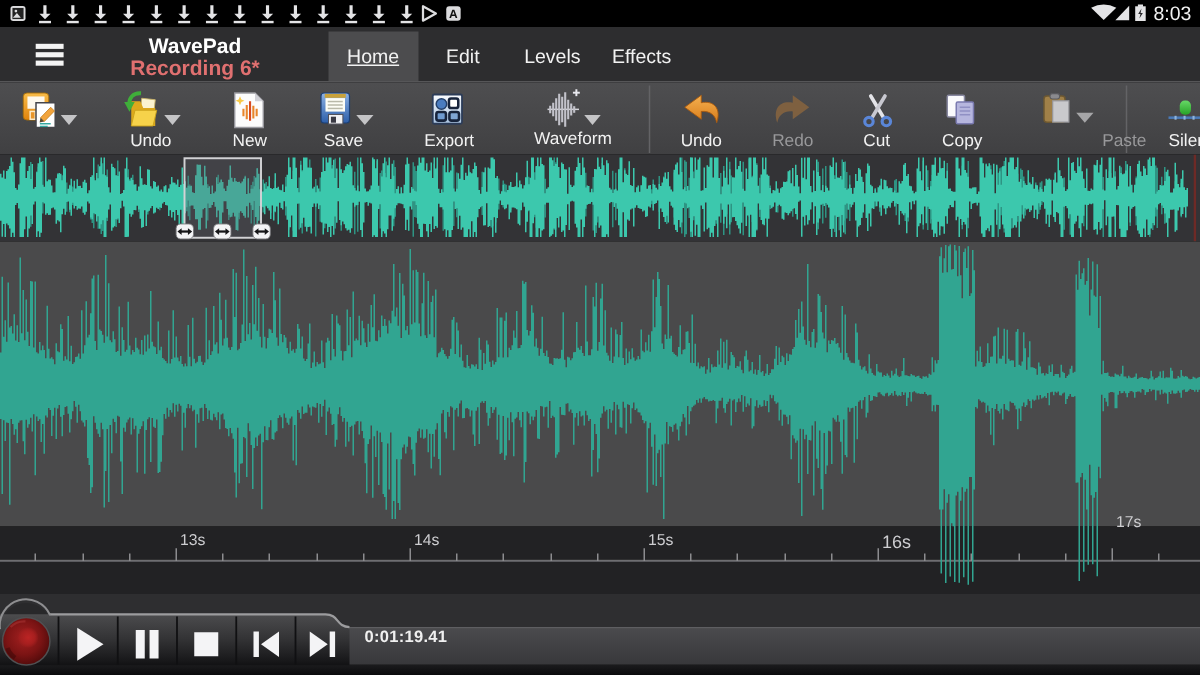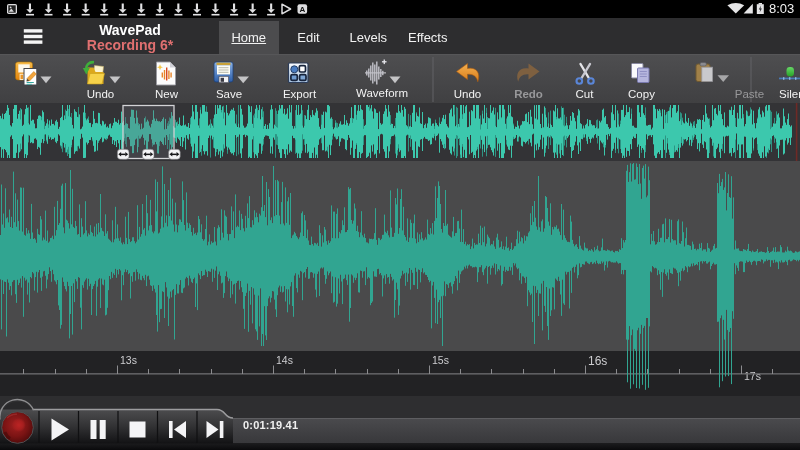--- a/index.html
+++ b/index.html
@@ -198,21 +198,21 @@
   <rect x="789" y="23.2" width="1.4" height="2.6" fill="#8fb4dc"></rect>
   <rect x="795" y="23.2" width="1.4" height="2.6" fill="#8fb4dc"></rect>
 </svg>
 <div class="lbl" style="left:12px;top:87.5px;width:41px;margin-top:44px;">File</div>
 <div class="lbl" style="left:80px;top:87.5px;width:41px;">Undo</div>
 <div class="lbl" style="left:146px;top:87.5px;width:41px;">New</div>
 <div class="lbl" style="left:208.5px;top:87.5px;width:41px;">Save</div>
 <div class="lbl" style="left:279px;top:87.5px;width:41px;">Export</div>
 <div class="lbl" style="left:354.5px;top:87px;width:55px;">Waveform</div>
 <div class="lbl" style="left:447px;top:87.5px;width:41px;">Undo</div>
-<div class="lbl dim" style="left:508px;top:87.5px;width:41px;font-weight:bold;">Redo</div>
+<div class="lbl dim" style="left:508px;top:87.5px;width:41px;">Redo</div>
 <div class="lbl" style="left:564px;top:87.5px;width:41px;">Cut</div>
 <div class="lbl" style="left:621px;top:87.5px;width:41px;">Copy</div>
 <div class="lbl dim" style="left:729px;top:87.5px;width:41px;">Paste</div>
 <div class="lbl" style="left:779px;top:87.5px;width:21px;overflow:hidden;text-align:left;">Silence</div>
 
 <div class="abs" style="left:0;top:103px;width:800px;height:58px;background:#333336"></div>
 <svg class="abs" style="left:0;top:103px" width="800" height="58">
   <path d="M15.5 5.2V55.0M20.5 5.0V48.2M24.5 11.3V51.4M25.5 8.2V42.5M28.5 4.3V39.4M38.5 12.5V42.8M41.5 13.8V38.5M44.5 18.6V38.1M46.5 20.2V38.5M48.5 21.4V33.7M49.5 22.1V34.2M56.5 20.6V39.7M60.5 15.9V43.4M61.5 15.1V45.6M62.5 15.5V49.2M64.5 16.4V39.7M65.5 6.6V49.5M66.5 10.7V49.6M67.5 4.7V53.0M68.5 5.9V51.0M71.5 10.0V44.3M77.5 14.9V48.3M78.5 4.0V43.5M84.5 15.9V45.5M85.5 9.8V47.1M86.5 16.5V38.9M88.5 13.5V36.4M92.5 21.8V38.3M96.5 21.7V34.5M98.5 20.5V40.0M102.5 19.4V36.0M104.5 22.3V34.5M105.5 22.6V36.2M106.5 24.1V37.1M124.5 22.0V37.8M125.5 14.1V41.1M126.5 20.0V43.8M138.5 19.9V44.0M145.5 13.5V34.5M146.5 18.9V40.4M147.5 17.2V43.3M152.5 17.7V43.6M154.5 17.6V40.3M158.5 19.6V41.9M159.5 21.0V43.1M163.5 14.2V38.6M167.5 20.3V46.0M168.5 18.1V36.8M169.5 14.4V48.7M171.5 9.3V39.3M175.5 16.7V38.6M177.5 18.4V34.7M180.5 22.3V39.1M182.5 22.5V34.9M183.5 17.4V38.5M190.5 15.0V40.7M192.5 19.6V50.1M195.5 10.8V50.9M196.5 11.7V45.3M199.5 15.4V50.0M200.5 4.2V39.4M201.5 10.4V52.7M206.5 3.3V42.1M207.5 16.7V40.1M210.5 16.4V54.6M213.5 15.3V44.8M214.5 15.3V43.3M216.5 14.3V49.1M218.5 7.5V48.4M221.5 7.0V42.8M223.5 2.7V49.3M227.5 11.5V50.8M231.5 13.5V43.6M236.5 11.5V53.1M238.5 2.0V51.5M250.5 10.6V49.2M251.5 4.3V40.5M253.5 12.4V49.3M254.5 10.6V53.2M256.5 12.3V50.0M257.5 4.7V41.9M260.5 18.6V38.4M262.5 3.9V47.8M263.5 8.3V41.5M275.5 5.2V54.8M276.5 7.8V41.7M277.5 11.0V42.2M282.5 15.9V40.0M289.5 6.2V40.1M290.5 17.0V42.3M291.5 8.6V41.6M295.5 7.1V50.8M302.5 7.2V47.7M304.5 12.0V41.8M308.5 16.6V47.7M312.5 10.8V47.0M321.5 11.5V40.3M323.5 16.4V44.7M327.5 15.2V48.6M328.5 20.3V47.8M330.5 19.9V45.4M332.5 16.0V36.6M335.5 17.3V35.4M336.5 19.5V33.2M337.5 20.1V35.7M340.5 23.7V37.2M344.5 18.6V34.0M352.5 14.9V37.8M356.5 11.8V41.9M357.5 8.4V48.9M363.5 16.2V42.0M369.5 2.0V50.2M370.5 5.2V50.0M390.5 12.1V41.3M395.5 15.0V50.6M397.5 13.2V52.4M398.5 2.7V45.4M400.5 12.8V46.4M401.5 5.6V39.7M405.5 16.0V40.3M408.5 10.9V48.5M410.5 12.1V43.8M416.5 9.2V38.2M418.5 19.7V41.0M419.5 10.2V42.2M427.5 20.4V35.8M434.5 23.1V33.2M435.5 16.6V35.6M439.5 14.4V38.1M442.5 14.7V37.0M444.5 17.0V46.3M449.5 12.0V42.0M451.5 16.4V41.5M454.5 2.0V52.6M456.5 3.8V55.0M457.5 4.9V53.2M459.5 15.5V42.3M460.5 2.0V55.0M462.5 11.3V43.8M475.5 17.2V45.4M477.5 16.6V46.2M480.5 12.4V45.5M482.5 7.6V53.7M484.5 15.7V39.8M486.5 4.8V53.3M487.5 14.0V45.2M495.5 4.8V53.9M499.5 3.0V41.6M501.5 14.1V45.0M504.5 5.9V50.7M506.5 15.5V41.6M511.5 17.6V45.3M513.5 20.6V36.3M518.5 23.4V38.6M522.5 23.6V35.1M523.5 22.9V33.4M525.5 16.2V36.6M528.5 21.7V41.5M545.5 4.9V49.8M548.5 9.3V46.0M550.5 7.6V42.1M556.5 13.9V51.6M559.5 16.7V50.5M561.5 3.4V47.1M562.5 10.8V44.0M563.5 4.7V53.1M564.5 11.7V42.6M566.5 13.8V44.4M574.5 17.3V42.4M580.5 21.8V36.3M583.5 22.3V34.7M586.5 24.1V38.1M593.5 22.2V35.6M596.5 17.2V34.5M597.5 16.4V40.5M603.5 13.8V44.3M605.5 20.2V44.6M615.5 4.2V50.0M618.5 10.5V50.3M620.5 17.6V46.0M621.5 13.7V43.2M626.5 2.1V50.4M631.5 5.6V40.7M641.5 7.5V49.9M645.5 4.4V49.2M654.5 12.4V45.0M657.5 6.0V41.0M660.5 7.2V46.8M664.5 8.0V43.7M665.5 12.1V55.0M666.5 9.1V48.5M667.5 8.5V40.5M669.5 4.3V52.0M674.5 16.9V49.4M678.5 12.8V44.9M680.5 9.3V42.2M681.5 10.3V40.0M682.5 14.7V38.0M683.5 19.2V40.7M690.5 18.7V33.4M692.5 23.3V39.6M693.5 18.7V36.9M694.5 17.9V33.7M699.5 16.0V34.8M703.5 13.0V43.8M709.5 15.4V50.1M713.5 18.5V53.5M717.5 15.4V39.8M721.5 13.7V43.1M722.5 17.1V47.8M729.5 16.8V50.3M731.5 5.3V43.6M735.5 15.0V55.0M739.5 11.2V55.0M740.5 12.4V40.3M743.5 11.1V43.2M747.5 8.5V40.4M750.5 4.4V43.1M753.5 9.1V47.6M757.5 14.6V47.1M758.5 8.6V40.7M761.5 15.6V55.0M766.5 4.8V55.0M767.5 17.2V41.9M768.5 3.2V50.4M770.5 7.4V41.3M771.5 8.8V49.0M774.5 14.9V39.8M776.5 8.4V46.1M783.5 17.9V36.0M787.5 19.0V41.9" stroke="#2e9483" stroke-width="1"></path>
   <path d="M0.5 12.9V44.1M1.5 15.4V54.8M2.5 10.6V46.4M3.5 16.2V55.0M4.5 11.0V46.0M5.5 9.9V47.1M6.5 7.7V49.3M7.5 2.0V55.0M8.5 4.9V52.1M9.5 11.9V55.0M10.5 22.3V33.7M11.5 23.5V32.3M12.5 20.0V36.0M13.5 5.9V55.0M14.5 2.0V55.0M15.5 2.0V55.0M16.5 2.0V49.8M17.5 15.7V41.3M18.5 11.0V55.0M19.5 7.7V49.3M20.5 16.4V40.6M21.5 6.3V46.3M22.5 22.9V33.4M23.5 21.7V31.4M24.5 11.8V55.0M25.5 5.9V51.1M26.5 2.0V55.0M27.5 4.8V52.2M28.5 20.1V31.9M29.5 21.5V32.6M30.5 2.0V40.1M31.5 17.8V39.2M32.5 16.7V40.3M33.5 16.8V40.2M34.5 20.6V35.8M35.5 25.3V35.3M36.5 25.2V36.7M37.5 15.9V46.1M38.5 13.1V43.9M39.5 12.3V44.7M40.5 12.8V51.8M41.5 17.2V39.8M42.5 7.5V36.1M43.5 9.2V40.2M44.5 26.1V31.6M45.5 22.8V31.4M46.5 20.7V36.9M47.5 16.2V40.8M48.5 24.9V32.1M49.5 17.5V36.0M50.5 22.6V34.4M51.5 16.5V36.9M52.5 21.0V36.0M53.5 20.8V36.2M54.5 22.3V34.7M55.5 18.2V38.8M56.5 16.8V40.2M57.5 18.9V38.1M58.5 25.9V31.3M59.5 23.8V32.6M60.5 15.0V42.0M61.5 13.8V43.2M62.5 2.0V39.2M63.5 17.1V39.9M64.5 12.4V44.6M65.5 15.9V41.1M66.5 7.9V49.1M67.5 2.0V46.5M68.5 13.2V43.8M69.5 2.0V55.0M70.5 13.8V55.0M71.5 14.9V42.1M72.5 21.9V36.7M73.5 25.4V33.4M74.5 6.2V50.8M75.5 8.4V48.6M76.5 9.1V47.9M77.5 13.9V43.1M78.5 14.3V42.7M79.5 11.4V45.6M80.5 26.3V35.9M81.5 25.6V30.8M82.5 23.6V34.6M83.5 9.4V55.0M84.5 2.0V55.0M85.5 15.2V54.8M86.5 17.5V39.5M87.5 15.5V41.5M88.5 17.0V40.0M89.5 20.0V37.0M90.5 19.9V37.1M91.5 24.1V34.2M92.5 21.3V36.6M93.5 7.9V42.8M94.5 15.8V48.8M95.5 20.1V48.4M96.5 19.8V37.2M97.5 20.3V47.6M98.5 9.8V38.2M99.5 10.1V37.5M100.5 21.1V35.9M101.5 22.6V34.4M102.5 17.7V39.3M103.5 18.4V38.6M104.5 21.5V35.5M105.5 20.7V36.3M106.5 24.6V35.2M107.5 23.3V35.7M108.5 24.8V32.6M109.5 21.2V31.7M110.5 20.5V33.7M111.5 25.2V34.0M112.5 22.6V41.0M113.5 19.8V37.2M114.5 15.0V42.0M115.5 18.7V38.3M116.5 18.8V44.0M117.5 20.0V37.0M118.5 16.7V40.3M119.5 21.6V47.0M120.5 20.1V36.9M121.5 8.6V48.4M122.5 19.6V48.8M123.5 17.9V39.1M124.5 22.4V35.2M125.5 20.8V30.7M126.5 21.1V34.5M127.5 20.9V34.0M128.5 25.1V34.0M129.5 25.6V36.4M130.5 13.8V43.2M131.5 6.6V43.2M132.5 6.8V50.2M133.5 6.9V50.1M134.5 14.9V42.1M135.5 20.5V36.5M136.5 7.5V35.6M137.5 14.6V49.3M138.5 22.4V32.7M139.5 21.1V35.7M140.5 26.3V35.5M141.5 20.6V33.6M142.5 25.8V31.6M143.5 24.7V34.9M144.5 15.2V41.8M145.5 19.6V37.4M146.5 18.7V48.4M147.5 16.7V48.6M148.5 18.4V38.6M149.5 22.6V31.1M150.5 24.4V31.1M151.5 20.8V36.4M152.5 16.9V40.1M153.5 7.3V41.8M154.5 15.5V41.5M155.5 18.1V38.9M156.5 15.7V41.3M157.5 17.9V50.4M158.5 18.4V50.6M159.5 18.2V38.8M160.5 19.1V37.9M161.5 18.0V39.0M162.5 16.1V40.9M163.5 14.8V42.2M164.5 26.4V34.5M165.5 15.9V42.0M166.5 25.9V32.1M167.5 22.9V33.8M168.5 22.8V37.0M169.5 21.2V31.0M170.5 15.4V41.6M171.5 9.2V47.8M172.5 12.8V44.2M173.5 23.1V34.4M174.5 24.6V34.8M175.5 24.7V35.2M176.5 19.3V39.9M177.5 22.9V34.1M178.5 21.1V35.9M179.5 14.5V37.3M180.5 22.3V43.0M181.5 23.0V34.0M182.5 22.5V44.0M183.5 12.5V38.0M184.5 22.3V34.7M185.5 21.5V46.5M186.5 23.5V32.2M187.5 23.8V35.6M188.5 20.0V36.7M189.5 25.0V31.2M190.5 21.4V34.6M191.5 13.5V43.5M192.5 2.0V55.0M193.5 8.5V48.5M194.5 16.3V40.7M195.5 2.0V55.0M196.5 2.0V55.0M197.5 8.8V55.0M198.5 22.4V32.9M199.5 25.1V32.7M200.5 6.8V48.9M201.5 11.2V45.8M202.5 2.0V42.2M203.5 2.0V48.2M204.5 2.0V51.4M205.5 8.6V48.4M206.5 8.9V48.1M207.5 8.9V52.6M208.5 22.6V35.0M209.5 21.5V32.6M210.5 25.1V34.8M211.5 20.6V32.6M212.5 22.6V36.4M213.5 24.7V33.9M214.5 11.6V45.4M215.5 2.0V53.3M216.5 11.0V46.0M217.5 2.0V46.2M218.5 5.3V51.7M219.5 2.0V48.4M220.5 2.0V55.0M221.5 9.4V47.6M222.5 3.5V53.5M223.5 15.6V41.4M224.5 9.4V45.5M225.5 22.3V31.1M226.5 2.0V43.6M227.5 9.9V47.1M228.5 12.4V44.6M229.5 10.5V46.5M230.5 7.8V49.2M231.5 6.4V50.6M232.5 6.8V50.2M233.5 4.8V52.2M234.5 7.8V49.2M235.5 20.5V32.1M236.5 22.4V34.9M237.5 24.0V33.9M238.5 20.7V33.6M239.5 24.5V31.5M240.5 2.0V50.4M241.5 5.8V55.0M242.5 11.6V45.4M243.5 22.6V32.0M244.5 24.7V31.6M245.5 24.5V34.1M246.5 23.4V32.2M247.5 20.6V32.7M248.5 2.0V55.0M249.5 3.2V53.8M250.5 9.1V55.0M251.5 3.2V55.0M252.5 20.8V36.4M253.5 24.9V33.2M254.5 14.7V55.0M255.5 5.8V51.2M256.5 2.0V52.6M257.5 15.2V55.0M258.5 7.1V49.9M259.5 2.0V40.6M260.5 16.3V40.7M261.5 6.2V50.8M262.5 14.2V42.8M263.5 25.9V35.9M264.5 23.0V33.9M265.5 21.1V32.5M266.5 26.0V32.5M267.5 21.9V32.8M268.5 25.8V33.1M269.5 20.2V35.9M270.5 6.6V50.4M271.5 2.0V43.5M272.5 6.2V50.8M273.5 25.5V34.6M274.5 21.6V36.7M275.5 22.9V31.1M276.5 24.1V31.2M277.5 24.7V33.6M278.5 7.4V46.1M279.5 2.0V49.7M280.5 5.5V55.0M281.5 2.0V55.0M282.5 2.0V46.1M283.5 10.6V46.4M284.5 5.9V51.1M285.5 11.7V55.0M286.5 10.7V46.3M287.5 5.3V51.7M288.5 15.7V41.3M289.5 2.0V49.7M290.5 9.4V47.6M291.5 2.0V48.8M292.5 22.9V32.8M293.5 25.6V35.1M294.5 23.1V35.2M295.5 25.2V36.6M296.5 2.0V49.8M297.5 11.9V55.0M298.5 2.0V50.5M299.5 11.8V55.0M300.5 10.6V55.0M301.5 2.0V50.3M302.5 22.6V31.3M303.5 24.6V36.3M304.5 22.8V35.9M305.5 12.5V49.7M306.5 16.1V40.9M307.5 6.8V50.2M308.5 2.0V48.7M309.5 17.0V55.0M310.5 12.2V55.0M311.5 14.1V55.0M312.5 7.1V49.9M313.5 11.8V55.0M314.5 12.5V44.5M315.5 9.6V55.0M316.5 5.3V51.7M317.5 7.7V55.0M318.5 15.1V41.9M319.5 23.7V36.4M320.5 26.1V35.2M321.5 21.7V34.4M322.5 11.9V47.3M323.5 8.7V47.2M324.5 24.9V32.5M325.5 8.6V48.4M326.5 9.4V47.6M327.5 2.0V43.7M328.5 2.0V55.0M329.5 3.2V41.8M330.5 15.6V52.1M331.5 14.3V42.3M332.5 23.9V32.8M333.5 26.2V30.7M334.5 24.5V33.7M335.5 20.1V33.6M336.5 24.6V36.5M337.5 25.2V35.9M338.5 23.7V33.3M339.5 20.6V43.1M340.5 18.3V38.7M341.5 21.6V35.4M342.5 21.7V35.3M343.5 21.1V35.9M344.5 12.0V36.5M345.5 21.8V46.1M346.5 17.3V47.2M347.5 19.9V37.1M348.5 22.7V32.0M349.5 20.5V34.8M350.5 15.1V51.8M351.5 4.1V44.8M352.5 19.9V37.1M353.5 15.5V55.0M354.5 2.0V55.0M355.5 2.0V45.9M356.5 16.8V40.2M357.5 7.7V55.0M358.5 2.0V55.0M359.5 7.9V49.1M360.5 2.0V55.0M361.5 6.3V50.7M362.5 7.1V49.9M363.5 25.8V33.3M364.5 22.9V32.2M365.5 21.8V32.2M366.5 2.0V55.0M367.5 2.0V54.1M368.5 3.9V53.1M369.5 7.7V49.3M370.5 6.3V55.0M371.5 2.0V42.4M372.5 8.4V48.6M373.5 15.6V41.4M374.5 5.4V51.6M375.5 6.3V50.7M376.5 9.8V55.0M377.5 10.0V47.0M378.5 26.1V33.2M379.5 8.5V50.4M380.5 20.1V31.4M381.5 21.7V30.8M382.5 20.7V31.4M383.5 10.9V46.1M384.5 8.4V48.6M385.5 2.0V55.0M386.5 5.7V55.0M387.5 13.7V43.3M388.5 2.0V55.0M389.5 8.6V48.4M390.5 22.0V36.1M391.5 20.7V33.5M392.5 21.0V33.0M393.5 25.1V32.8M394.5 22.9V31.6M395.5 25.1V33.5M396.5 9.6V55.0M397.5 9.8V47.2M398.5 2.0V41.3M399.5 8.2V48.8M400.5 9.7V47.3M401.5 2.0V55.0M402.5 7.1V55.0M403.5 13.6V55.0M404.5 3.9V53.1M405.5 5.8V55.0M406.5 22.2V32.5M407.5 23.3V31.7M408.5 25.7V31.9M409.5 23.4V35.0M410.5 22.9V32.5M411.5 24.0V36.2M412.5 9.8V47.2M413.5 2.0V55.0M414.5 2.0V55.0M415.5 18.5V38.5M416.5 10.5V55.0M417.5 12.9V55.0M418.5 13.6V43.4M419.5 4.5V44.1M420.5 20.3V36.7M421.5 21.0V36.0M422.5 9.0V48.0M423.5 25.2V35.5M424.5 21.9V33.9M425.5 20.6V35.7M426.5 24.8V36.0M427.5 20.6V36.4M428.5 14.2V38.0M429.5 14.8V37.3M430.5 15.4V41.6M431.5 22.8V41.1M432.5 20.7V34.7M433.5 20.4V35.3M434.5 26.0V30.8M435.5 19.6V37.4M436.5 20.2V33.0M437.5 22.1V32.3M438.5 23.4V30.6M439.5 19.7V49.7M440.5 21.0V36.0M441.5 18.6V38.4M442.5 15.3V41.7M443.5 12.0V45.0M444.5 16.1V40.9M445.5 11.7V45.3M446.5 21.1V31.5M447.5 23.3V34.2M448.5 24.6V35.4M449.5 10.2V46.8M450.5 6.7V50.3M451.5 5.4V51.6M452.5 13.4V43.6M453.5 2.0V48.5M454.5 11.6V45.4M455.5 23.2V35.7M456.5 21.8V32.1M457.5 24.4V32.7M458.5 21.0V35.9M459.5 23.8V35.1M460.5 2.0V51.5M461.5 2.0V55.0M462.5 15.9V41.1M463.5 2.0V54.2M464.5 10.2V46.8M465.5 3.4V55.0M466.5 2.0V55.0M467.5 24.2V34.0M468.5 23.9V36.4M469.5 8.7V51.3M470.5 22.3V32.0M471.5 7.1V49.9M472.5 8.2V48.8M473.5 2.0V55.0M474.5 2.0V52.1M475.5 15.3V55.0M476.5 2.0V47.6M477.5 2.0V43.9M478.5 2.0V55.0M479.5 15.7V41.3M480.5 26.5V32.7M481.5 21.4V36.9M482.5 10.8V46.2M483.5 15.5V41.5M484.5 2.0V49.1M485.5 20.0V33.4M486.5 9.9V46.7M487.5 26.0V32.8M488.5 15.1V41.9M489.5 15.3V41.7M490.5 2.0V44.3M491.5 9.8V47.2M492.5 7.7V49.3M493.5 4.4V52.6M494.5 11.5V45.5M495.5 22.8V32.0M496.5 24.1V34.8M497.5 9.3V47.7M498.5 16.4V40.6M499.5 2.0V55.0M500.5 2.0V40.1M501.5 15.2V55.0M502.5 2.0V55.0M503.5 2.0V55.0M504.5 7.0V50.0M505.5 20.8V32.6M506.5 25.8V36.9M507.5 13.4V43.6M508.5 2.0V46.5M509.5 9.9V47.1M510.5 2.0V42.7M511.5 13.4V54.8M512.5 14.2V42.8M513.5 22.4V33.8M514.5 25.8V35.9M515.5 23.6V34.8M516.5 24.0V32.0M517.5 17.8V38.5M518.5 22.6V34.4M519.5 25.5V33.5M520.5 22.5V34.5M521.5 21.6V42.8M522.5 18.1V43.5M523.5 18.4V38.6M524.5 18.0V39.0M525.5 11.2V40.5M526.5 10.5V39.2M527.5 19.1V37.9M528.5 9.0V36.4M529.5 21.1V35.9M530.5 6.8V39.7M531.5 13.7V43.3M532.5 21.3V31.5M533.5 25.8V30.7M534.5 2.2V54.8M535.5 15.5V41.5M536.5 2.0V47.4M537.5 16.5V40.5M538.5 2.0V46.7M539.5 2.0V43.9M540.5 21.0V36.6M541.5 25.1V31.9M542.5 10.7V46.2M543.5 24.3V34.5M544.5 3.4V53.6M545.5 11.7V45.3M546.5 14.4V42.6M547.5 23.8V33.5M548.5 20.4V32.8M549.5 25.0V34.3M550.5 20.8V32.4M551.5 22.1V33.5M552.5 24.0V35.3M553.5 7.4V49.6M554.5 8.4V55.0M555.5 2.0V49.5M556.5 16.3V40.7M557.5 5.3V55.0M558.5 15.4V41.6M559.5 15.5V41.5M560.5 14.4V55.0M561.5 16.7V40.3M562.5 5.0V52.0M563.5 22.4V33.5M564.5 23.5V32.6M565.5 22.6V36.8M566.5 20.0V33.1M567.5 22.3V35.1M568.5 26.1V33.5M569.5 22.2V31.9M570.5 13.0V44.0M571.5 17.7V55.0M572.5 9.0V48.0M573.5 10.0V47.0M574.5 14.8V42.2M575.5 18.3V38.7M576.5 25.8V33.2M577.5 12.5V42.4M578.5 6.0V51.0M579.5 7.5V39.4M580.5 20.2V48.0M581.5 21.1V35.9M582.5 25.6V36.3M583.5 23.2V31.4M584.5 25.4V34.5M585.5 21.9V31.3M586.5 20.7V35.4M587.5 16.1V40.9M588.5 23.2V33.8M589.5 16.9V36.0M590.5 17.2V39.8M591.5 21.2V35.8M592.5 22.5V34.5M593.5 22.2V34.8M594.5 22.4V32.2M595.5 25.1V31.0M596.5 24.0V34.7M597.5 25.7V32.5M598.5 25.4V33.0M599.5 17.8V46.9M600.5 19.4V37.6M601.5 17.6V39.4M602.5 6.8V40.5M603.5 5.6V39.1M604.5 14.4V52.5M605.5 13.0V42.0M606.5 20.9V31.9M607.5 21.2V36.6M608.5 24.1V31.1M609.5 25.9V33.1M610.5 24.9V30.7M611.5 9.4V55.0M612.5 2.0V47.8M613.5 11.2V45.8M614.5 17.2V39.8M615.5 2.0V46.9M616.5 24.3V34.6M617.5 7.4V45.8M618.5 21.6V34.9M619.5 23.6V36.3M620.5 21.1V36.7M621.5 6.9V50.1M622.5 6.9V55.0M623.5 2.0V52.7M624.5 14.1V55.0M625.5 12.2V44.8M626.5 2.0V53.8M627.5 9.2V47.8M628.5 9.0V48.0M629.5 4.2V52.8M630.5 15.8V41.2M631.5 10.8V46.2M632.5 22.8V36.0M633.5 22.7V33.6M634.5 24.4V35.0M635.5 24.8V35.2M636.5 24.8V30.9M637.5 2.0V43.9M638.5 2.0V41.5M639.5 9.4V55.0M640.5 14.0V43.0M641.5 2.0V47.0M642.5 2.0V45.0M643.5 10.3V46.7M644.5 12.1V55.0M645.5 14.8V42.2M646.5 22.5V31.3M647.5 22.7V36.3M648.5 22.0V32.9M649.5 21.8V32.4M650.5 21.8V32.2M651.5 26.4V34.0M652.5 24.6V32.1M653.5 2.0V41.3M654.5 2.0V52.7M655.5 5.8V55.0M656.5 15.3V55.0M657.5 6.5V50.5M658.5 7.9V49.1M659.5 5.9V51.1M660.5 9.8V47.2M661.5 13.3V55.0M662.5 6.2V55.0M663.5 25.8V36.6M664.5 6.8V46.9M665.5 20.1V32.5M666.5 11.1V49.8M667.5 20.1V35.0M668.5 7.9V46.6M669.5 7.6V49.4M670.5 2.0V55.0M671.5 14.4V55.0M672.5 5.1V55.0M673.5 2.0V55.0M674.5 2.0V42.5M675.5 2.0V48.8M676.5 9.8V47.2M677.5 8.3V48.7M678.5 2.0V41.0M679.5 18.1V55.0M680.5 16.4V44.6M681.5 22.0V33.9M682.5 17.7V42.6M683.5 20.2V35.9M684.5 20.4V36.6M685.5 10.5V36.1M686.5 18.6V38.4M687.5 19.9V37.1M688.5 15.0V34.0M689.5 22.8V42.4M690.5 20.2V36.8M691.5 20.5V43.1M692.5 25.0V32.5M693.5 21.8V34.9M694.5 23.0V31.0M695.5 24.9V31.9M696.5 20.8V36.2M697.5 16.2V46.1M698.5 16.8V40.2M699.5 16.1V48.4M700.5 16.9V40.1M701.5 26.2V30.7M702.5 16.9V41.6M703.5 12.0V45.0M704.5 18.7V38.3M705.5 2.1V39.2M706.5 10.5V46.5M707.5 14.4V55.0M708.5 15.8V55.0M709.5 21.8V34.9M710.5 24.4V34.3M711.5 23.1V35.8M712.5 2.0V42.7M713.5 17.2V39.8M714.5 5.7V55.0M715.5 5.0V55.0M716.5 10.9V46.1M717.5 12.4V44.6M718.5 2.0V40.8M719.5 7.8V49.2M720.5 2.0V55.0M721.5 11.1V45.9M722.5 16.1V40.9M723.5 22.3V33.5M724.5 9.4V50.2M725.5 24.1V33.6M726.5 24.4V32.8M727.5 22.7V33.2M728.5 23.5V32.7M729.5 6.8V50.2M730.5 7.2V49.8M731.5 3.7V53.3M732.5 12.0V45.0M733.5 6.9V50.1M734.5 2.0V49.1M735.5 23.3V36.5M736.5 24.0V30.5M737.5 9.8V47.2M738.5 15.6V41.4M739.5 2.0V55.0M740.5 2.0V55.0M741.5 15.5V41.5M742.5 2.0V41.4M743.5 14.7V55.0M744.5 23.3V33.6M745.5 21.0V33.8M746.5 7.5V49.5M747.5 12.4V55.0M748.5 13.2V55.0M749.5 12.7V55.0M750.5 10.6V55.0M751.5 6.5V50.5M752.5 21.4V34.5M753.5 7.7V45.4M754.5 20.1V36.2M755.5 25.3V35.0M756.5 20.1V34.5M757.5 15.9V41.1M758.5 6.4V50.6M759.5 4.2V52.8M760.5 11.4V55.0M761.5 14.3V55.0M762.5 7.7V49.3M763.5 9.4V55.0M764.5 13.7V43.3M765.5 3.4V53.6M766.5 2.0V53.3M767.5 7.6V49.4M768.5 2.0V45.6M769.5 2.0V47.1M770.5 26.2V35.4M771.5 24.6V36.6M772.5 23.7V33.1M773.5 20.3V32.4M774.5 20.9V34.0M775.5 20.5V35.6M776.5 17.7V39.3M777.5 11.5V45.5M778.5 10.2V55.0M779.5 14.5V42.5M780.5 25.3V36.9M781.5 25.3V36.8M782.5 22.7V36.6M783.5 5.5V51.5M784.5 13.3V50.5M785.5 19.6V37.4M786.5 21.8V35.2M787.5 16.1V40.9M788.5 10.5V39.7M789.5 21.9V35.1M790.5 23.6V42.0M791.5 22.4V34.6" stroke="#3cc8ad" stroke-width="1"></path>
   <rect x="123" y="2.5" width="51" height="53" fill="rgba(100,100,108,0.32)" stroke="#d2d2d5" stroke-width="1.3"></rect>
@@ -235,21 +235,21 @@
   <rect x="795.8" y="0" width="1.6" height="58" fill="#6e2a26"></rect>
 </svg>
 
 <div class="abs" style="left:0;top:161px;width:800px;height:190px;background:#4a4a4b"></div>
 
 <div class="abs" style="left:0;top:351px;width:800px;height:45px;background:#222224"></div>
 <div class="abs" style="left:120px;top:354px;font-size:10.5px;color:#cdcdd0;">13s</div>
 <div class="abs" style="left:276px;top:354px;font-size:10.5px;color:#cdcdd0;">14s</div>
 <div class="abs" style="left:432px;top:354px;font-size:10.5px;color:#cdcdd0;">15s</div>
 <div class="abs" style="left:588px;top:354px;font-size:12px;color:#cdcdd0;">16s</div>
-<div class="abs" style="left:744px;top:370px;font-size:10.5px;color:#cdcdd0;">17s</div>
+<div class="abs" style="left:744px;top:342px;font-size:10.5px;color:#cdcdd0;">17s</div>
 <svg class="abs" style="left:0;top:351px" width="800" height="45">
   <rect x="0" y="22.2" width="800" height="1.3" fill="#6e6e71"></rect>
   <path d="M23.5 369.0V374M55.5 369.0V374M86.5 369.0V374M117.5 365.5V374M148.5 369.0V374M179.5 369.0V374M211.5 369.0V374M242.5 369.0V374M273.5 365.5V374M304.5 369.0V374M335.5 369.0V374M367.5 369.0V374M398.5 369.0V374M429.5 365.5V374M460.5 369.0V374M491.5 369.0V374M523.5 369.0V374M554.5 369.0V374M585.5 365.5V374M616.5 369.0V374M647.5 369.0V374M679.5 369.0V374M710.5 369.0V374M741.5 365.5V374M772.5 369.0V374" stroke="#8c8c8f" stroke-width="1" transform="translate(0,-351)"></path>
 </svg>
 
 <svg class="abs" style="left:0;top:161px" width="800" height="235">
   <path d="M0.5 235.0V279.4M1.5 184.5V329.4M2.5 224.5V280.2M3.5 213.5V294.0M4.5 227.8V281.6M5.5 188.3V282.0M6.5 218.3V336.5M7.5 217.3V279.4M8.5 222.4V282.7M9.5 209.5V289.9M10.5 227.0V286.1M11.5 216.8V295.4M12.5 228.0V281.9M13.5 171.6V280.3M14.5 222.2V280.1M15.5 193.3V294.2M16.5 226.8V302.9M17.5 199.6V279.8M18.5 221.1V285.1M19.5 230.6V282.9M20.5 187.4V278.5M21.5 187.7V287.6M22.5 231.6V276.1M23.5 187.7V316.8M24.5 234.8V277.7M25.5 235.7V280.7M26.5 228.0V279.5M27.5 233.5V294.6M28.5 230.3V282.6M29.5 233.3V302.5M30.5 238.8V277.0M31.5 203.9V278.3M32.5 232.5V272.0M33.5 239.0V273.4M34.5 238.1V290.6M35.5 239.5V277.1M36.5 242.8V271.8M37.5 228.8V292.6M38.5 234.2V272.3M39.5 234.9V270.0M40.5 216.1V277.8M41.5 219.4V290.9M42.5 240.5V276.6M43.5 237.5V271.4M44.5 239.6V270.9M45.5 210.6V275.8M46.5 240.8V288.4M47.5 230.5V279.5M48.5 242.7V274.1M49.5 241.5V267.3M50.5 238.0V271.1M51.5 237.7V281.8M52.5 235.7V269.8M53.5 239.2V274.2M54.5 206.8V280.3M55.5 235.6V281.6M56.5 230.1V284.3M57.5 200.9V280.0M58.5 225.0V305.4M59.5 223.1V310.0M60.5 208.8V328.6M61.5 185.7V324.9M62.5 183.7V277.5M63.5 227.4V281.9M64.5 233.3V286.1M65.5 183.1V289.2M66.5 219.7V291.4M67.5 220.7V281.8M68.5 223.2V286.1M69.5 228.5V338.4M70.5 170.0V314.0M71.5 224.3V286.0M72.5 188.8V334.6M73.5 226.9V283.3M74.5 228.1V302.1M75.5 220.9V279.1M76.5 226.1V281.4M77.5 234.6V288.9M78.5 234.0V277.1M79.5 204.4V277.9M80.5 237.1V307.7M81.5 218.2V329.4M82.5 226.6V285.2M83.5 234.5V287.8M84.5 233.1V281.6M85.5 201.2V279.7M86.5 230.4V278.3M87.5 236.4V289.6M88.5 233.3V278.8M89.5 234.7V286.2M90.5 225.2V283.8M91.5 231.9V315.0M92.5 233.0V289.1M93.5 236.2V286.0M94.5 226.6V284.2M95.5 236.5V280.9M96.5 223.7V315.8M97.5 234.4V286.7M98.5 223.0V279.5M99.5 232.3V278.2M100.5 194.0V308.0M101.5 227.9V278.6M102.5 230.8V284.5M103.5 231.5V285.3M104.5 236.0V279.7M105.5 214.3V315.4M106.5 233.5V314.7M107.5 231.1V307.8M108.5 238.7V290.2M109.5 239.7V276.0M110.5 240.7V279.2M111.5 242.2V271.9M112.5 220.3V277.9M113.5 242.3V273.4M114.5 239.4V275.0M115.5 206.8V268.9M116.5 238.4V277.8M117.5 224.4V269.9M118.5 238.3V274.4M119.5 240.8V269.1M120.5 237.4V270.5M121.5 242.7V300.3M122.5 244.4V275.2M123.5 242.3V285.2M124.5 244.1V272.2M125.5 216.7V269.4M126.5 237.9V272.1M127.5 244.1V270.1M128.5 211.9V274.2M129.5 239.1V273.2M130.5 242.1V298.5M131.5 241.1V276.2M132.5 237.3V281.8M133.5 237.2V272.2M134.5 241.2V271.9M135.5 243.3V280.7M136.5 241.7V269.4M137.5 205.2V272.0M138.5 239.5V279.3M139.5 226.9V273.6M140.5 236.7V279.8M141.5 234.1V280.3M142.5 204.0V275.9M143.5 229.7V278.2M144.5 228.1V280.2M145.5 235.6V274.8M146.5 195.1V286.1M147.5 213.2V276.4M148.5 230.4V275.7M149.5 225.7V279.7M150.5 199.9V285.3M151.5 225.1V286.0M152.5 231.7V290.9M153.5 233.3V285.4M154.5 231.3V288.8M155.5 179.4V292.5M156.5 211.4V315.0M157.5 181.9V331.6M158.5 233.5V285.1M159.5 232.5V322.2M160.5 228.7V309.1M161.5 216.4V308.9M162.5 166.4V291.3M163.5 227.4V292.1M164.5 184.0V318.0M165.5 222.8V282.1M166.5 215.4V287.5M167.5 226.4V296.6M168.5 190.0V326.0M169.5 216.1V298.6M170.5 177.9V291.6M171.5 220.5V297.4M172.5 198.7V290.3M173.5 224.5V289.1M174.5 231.6V339.5M175.5 202.6V294.9M176.5 224.5V284.2M177.5 232.3V293.4M178.5 225.3V293.5M179.5 219.2V284.8M180.5 219.6V280.1M181.5 222.0V292.7M182.5 181.4V293.1M183.5 200.1V288.4M184.5 225.0V287.5M185.5 230.5V278.6M186.5 192.4V276.9M187.5 222.7V278.1M188.5 228.1V285.5M189.5 223.3V275.7M190.5 225.0V278.5M191.5 232.0V281.9M192.5 235.6V283.1M193.5 227.8V279.0M194.5 233.9V277.6M195.5 232.8V307.0M196.5 235.1V283.4M197.5 232.5V310.1M198.5 216.0V273.4M199.5 219.2V275.2M200.5 232.3V279.1M201.5 224.3V271.0M202.5 239.0V276.0M203.5 240.7V275.2M204.5 239.3V275.1M205.5 229.0V269.7M206.5 215.7V271.7M207.5 245.3V277.0M208.5 241.7V271.0M209.5 234.4V271.5M210.5 244.4V271.9M211.5 241.3V268.7M212.5 242.9V281.8M213.5 242.3V269.4M214.5 227.0V277.9M215.5 241.5V270.7M216.5 245.4V266.5M217.5 228.3V290.0M218.5 225.2V274.3M219.5 227.2V271.6M220.5 240.2V275.8M221.5 209.3V283.4M222.5 232.7V282.6M223.5 237.6V297.9M224.5 210.3V293.1M225.5 215.6V276.1M226.5 216.8V271.5M227.5 233.9V277.3M228.5 240.4V281.2M229.5 234.1V278.7M230.5 234.0V297.9M231.5 206.4V281.1M232.5 230.1V294.3M233.5 211.4V284.6M234.5 238.1V283.8M235.5 194.4V303.6M236.5 227.2V283.0M237.5 225.7V281.0M238.5 226.9V280.6M239.5 210.5V289.6M240.5 230.1V281.0M241.5 213.9V287.3M242.5 218.8V292.1M243.5 228.3V308.8M244.5 231.4V328.9M245.5 215.8V296.0M246.5 227.8V292.8M247.5 203.4V283.6M248.5 218.1V331.8M249.5 196.1V290.9M250.5 227.2V304.7M251.5 227.5V287.1M252.5 220.2V323.4M253.5 224.8V288.4M254.5 210.3V294.7M255.5 217.3V329.3M256.5 212.7V331.4M257.5 217.1V339.9M258.5 222.3V295.6M259.5 213.7V326.4M260.5 215.5V288.4M261.5 207.2V346.0M262.5 176.0V334.0M263.5 211.0V346.0M264.5 205.0V306.2M265.5 217.1V335.4M266.5 182.0V340.0M267.5 225.3V306.1M268.5 189.1V298.4M269.5 197.0V296.3M270.5 220.2V302.4M271.5 217.4V297.8M272.5 223.1V291.0M273.5 166.0V291.5M274.5 216.2V299.6M275.5 180.1V309.4M276.5 215.0V317.0M277.5 179.9V295.2M278.5 181.3V287.5M279.5 215.6V285.6M280.5 224.2V291.9M281.5 202.1V286.4M282.5 181.9V292.5M283.5 223.5V291.8M284.5 225.4V286.1M285.5 187.4V301.5M286.5 222.9V289.2M287.5 201.3V312.3M288.5 197.2V289.4M289.5 224.8V304.5M290.5 193.0V286.4M291.5 238.1V282.1M292.5 235.5V306.0M293.5 234.5V316.8M294.5 231.8V275.6M295.5 233.3V273.3M296.5 236.0V288.1M297.5 237.5V292.4M298.5 239.2V274.6M299.5 237.3V277.8M300.5 232.5V270.9M301.5 213.2V271.7M302.5 211.4V300.2M303.5 236.0V273.2M304.5 215.0V272.0M305.5 220.4V277.6M306.5 238.1V269.0M307.5 229.6V267.0M308.5 240.5V278.9M309.5 244.9V278.6M310.5 245.1V272.4M311.5 236.6V272.0M312.5 244.0V272.8M313.5 245.6V277.7M314.5 242.8V273.6M315.5 243.2V289.6M316.5 244.4V297.3M317.5 242.8V273.9M318.5 246.0V271.5M319.5 225.2V296.0M320.5 233.1V268.5M321.5 246.6V267.5M322.5 235.3V268.6M323.5 242.5V267.4M324.5 227.0V275.1M325.5 229.6V283.8M326.5 241.1V278.8M327.5 244.7V271.4M328.5 240.4V275.3M329.5 243.0V273.2M330.5 241.3V271.5M331.5 205.4V293.2M332.5 238.1V276.5M333.5 211.6V302.7M334.5 211.6V301.8M335.5 238.3V277.3M336.5 213.9V306.6M337.5 208.4V303.7M338.5 238.2V278.5M339.5 231.9V293.5M340.5 233.4V274.8M341.5 230.1V281.5M342.5 220.3V304.1M343.5 225.1V279.1M344.5 207.3V278.3M345.5 232.2V274.6M346.5 232.0V280.2M347.5 230.0V284.9M348.5 187.1V274.6M349.5 189.2V321.7M350.5 188.0V308.0M351.5 220.0V274.4M352.5 223.7V275.5M353.5 220.6V282.8M354.5 203.5V277.7M355.5 208.5V280.1M356.5 231.0V277.9M357.5 225.7V273.3M358.5 231.8V292.3M359.5 237.2V292.6M360.5 232.5V270.6M361.5 211.2V271.0M362.5 235.3V277.7M363.5 237.3V271.5M364.5 233.7V271.2M365.5 238.0V285.1M366.5 242.3V267.3M367.5 242.5V278.7M368.5 243.4V277.1M369.5 238.6V278.2M370.5 239.0V305.2M371.5 238.8V303.0M372.5 239.4V301.5M373.5 238.8V271.3M374.5 233.1V276.5M375.5 208.2V276.6M376.5 239.9V276.9M377.5 244.8V269.1M378.5 237.9V268.8M379.5 238.3V274.3M380.5 240.1V273.0M381.5 238.8V275.3M382.5 234.9V296.5M383.5 234.7V278.4M384.5 214.6V275.4M385.5 231.8V283.9M386.5 233.2V274.1M387.5 230.7V277.7M388.5 235.3V277.0M389.5 237.4V283.7M390.5 190.4V273.9M391.5 227.6V276.9M392.5 236.9V280.6M393.5 236.8V279.3M394.5 232.9V317.7M395.5 198.0V300.0M396.5 204.4V282.7M397.5 188.5V289.3M398.5 233.8V314.9M399.5 228.0V305.6M400.5 199.0V278.5M401.5 189.2V275.7M402.5 230.4V270.8M403.5 206.8V274.3M404.5 235.1V273.2M405.5 237.0V285.8M406.5 240.5V272.6M407.5 218.4V281.9M408.5 242.0V273.6M409.5 237.6V268.0M410.5 219.6V289.6M411.5 222.9V269.9M412.5 238.1V272.8M413.5 223.3V284.9M414.5 214.6V285.1M415.5 238.7V267.8M416.5 243.3V271.8M417.5 232.4V289.0M418.5 242.1V269.5M419.5 234.3V270.0M420.5 239.5V282.4M421.5 232.2V272.1M422.5 238.3V268.3M423.5 240.5V273.4M424.5 239.6V272.3M425.5 237.4V274.8M426.5 239.5V275.0M427.5 219.6V277.0M428.5 233.9V280.0M429.5 234.8V282.2M430.5 228.1V280.8M431.5 233.6V328.4M432.5 223.1V285.5M433.5 234.5V281.9M434.5 220.9V297.9M435.5 186.3V323.2M436.5 218.1V289.7M437.5 198.0V324.0M438.5 181.4V302.2M439.5 186.0V299.9M440.5 204.0V318.0M441.5 229.0V296.3M442.5 232.6V346.0M443.5 223.0V295.7M444.5 226.0V281.4M445.5 190.0V296.2M446.5 225.6V284.1M447.5 223.8V284.7M448.5 234.7V287.9M449.5 235.8V283.2M450.5 236.7V282.4M451.5 237.6V286.4M452.5 231.4V293.7M453.5 216.9V284.1M454.5 236.1V281.1M455.5 233.1V276.0M456.5 232.9V278.4M457.5 221.2V290.3M458.5 220.9V270.6M459.5 228.6V282.9M460.5 241.9V274.2M461.5 209.6V271.5M462.5 242.0V270.5M463.5 229.1V269.7M464.5 244.1V266.7M465.5 241.7V268.5M466.5 245.6V265.6M467.5 244.1V268.5M468.5 244.9V265.6M469.5 244.1V264.6M470.5 249.1V266.2M471.5 246.4V266.2M472.5 238.6V267.6M473.5 248.4V267.1M474.5 242.9V267.3M475.5 244.9V266.7M476.5 244.3V267.3M477.5 244.6V282.1M478.5 233.7V272.3M479.5 243.0V267.2M480.5 225.7V267.2M481.5 245.2V265.2M482.5 227.8V272.2M483.5 242.2V275.2M484.5 226.5V269.4M485.5 246.4V267.8M486.5 243.7V265.9M487.5 234.6V283.7M488.5 236.7V267.0M489.5 238.2V266.1M490.5 245.4V274.7M491.5 244.0V268.2M492.5 244.4V265.6M493.5 240.8V267.8M494.5 246.5V263.4M495.5 248.9V274.5M496.5 237.5V264.1M497.5 233.7V271.4M498.5 239.8V269.0M499.5 247.7V270.4M500.5 246.9V265.5M501.5 241.4V285.6M502.5 249.1V284.1M503.5 246.3V270.9M504.5 249.8V266.8M505.5 246.6V271.9M506.5 236.7V269.9M507.5 248.1V271.1M508.5 247.4V270.8M509.5 250.7V266.8M510.5 249.0V270.6M511.5 242.7V267.3M512.5 250.0V274.9M513.5 248.6V263.1M514.5 246.2V265.5M515.5 246.1V263.5M516.5 239.2V267.5M517.5 230.7V269.2M518.5 243.4V268.3M519.5 231.7V280.3M520.5 241.4V273.2M521.5 237.2V283.8M522.5 238.2V276.4M523.5 243.4V276.5M524.5 235.5V277.9M525.5 240.7V282.9M526.5 236.2V276.8M527.5 236.5V306.2M528.5 232.7V290.2M529.5 231.3V292.4M530.5 213.3V295.2M531.5 225.1V293.7M532.5 206.0V322.0M533.5 221.9V285.8M534.5 201.0V344.0M535.5 217.7V286.2M536.5 226.5V292.9M537.5 229.8V289.9M538.5 176.0V316.0M539.5 227.3V293.4M540.5 231.5V293.7M541.5 221.3V283.6M542.5 219.4V330.4M543.5 231.8V280.9M544.5 228.4V305.9M545.5 196.0V312.0M546.5 197.1V287.0M547.5 208.0V326.0M548.5 221.6V339.9M549.5 225.7V288.6M550.5 203.3V316.0M551.5 234.8V310.3M552.5 227.0V287.2M553.5 229.4V287.7M554.5 226.6V309.4M555.5 227.2V278.5M556.5 225.3V279.7M557.5 229.2V281.1M558.5 228.6V276.8M559.5 231.6V281.1M560.5 235.1V294.5M561.5 204.0V315.9M562.5 239.8V279.7M563.5 209.6V303.4M564.5 235.3V304.9M565.5 238.1V271.7M566.5 240.3V274.5M567.5 241.9V272.2M568.5 241.8V271.9M569.5 242.2V308.5M570.5 215.6V270.7M571.5 221.6V292.9M572.5 239.9V267.9M573.5 243.8V266.8M574.5 246.3V272.5M575.5 244.8V266.9M576.5 244.1V264.6M577.5 247.1V278.3M578.5 249.0V275.2M579.5 236.1V263.4M580.5 245.6V267.4M581.5 248.6V266.9M582.5 249.8V264.0M583.5 250.5V264.4M584.5 242.6V264.7M585.5 247.6V261.6M586.5 248.4V261.5M587.5 248.4V262.9M588.5 251.1V263.6M589.5 250.0V264.2M590.5 250.7V262.3M591.5 249.0V261.9M592.5 250.3V264.1M593.5 251.8V263.4M594.5 247.2V262.2M595.5 250.3V263.8M596.5 249.2V260.7M597.5 245.7V263.1M598.5 250.3V264.2M599.5 251.3V263.5M600.5 250.8V264.0M601.5 247.4V261.4M602.5 238.6V263.3M603.5 250.2V261.7M604.5 250.1V270.6M605.5 250.6V265.1M606.5 250.9V261.4M607.5 249.4V267.6M608.5 250.2V261.5M609.5 250.4V260.9M610.5 251.3V261.6M611.5 250.7V262.4M612.5 250.5V262.2M613.5 252.0V262.7M614.5 252.5V262.5M615.5 250.9V262.6M616.5 251.1V261.3M617.5 250.9V262.6M618.5 251.9V263.7M619.5 249.2V263.1M620.5 249.9V263.1M621.5 238.2V274.1M622.5 248.1V270.1M623.5 240.1V274.4M624.5 242.4V269.9M625.5 240.0V270.0M626.5 170.8V339.6M627.5 164.9V382.3M628.5 181.9V339.7M629.5 172.1V326.1M630.5 163.3V388.7M631.5 181.5V335.2M632.5 164.1V329.5M633.5 163.0V384.3M634.5 179.7V348.9M635.5 179.3V350.8M636.5 163.4V388.0M637.5 167.0V330.3M638.5 184.1V327.8M639.5 164.0V388.5M640.5 183.5V333.8M641.5 198.8V324.9M642.5 168.0V384.8M643.5 165.6V327.9M644.5 178.6V325.9M645.5 164.1V389.8M646.5 197.3V318.0M647.5 195.5V318.0M648.5 166.6V387.8M649.5 180.2V326.4M650.5 244.3V271.4M651.5 233.9V272.4M652.5 240.9V266.1M653.5 231.0V267.2M654.5 241.3V268.4M655.5 244.7V267.8M656.5 244.2V268.5M657.5 242.2V275.2M658.5 228.8V270.3M659.5 242.0V274.2M660.5 237.9V289.8M661.5 237.7V272.0M662.5 224.3V296.9M663.5 223.8V272.6M664.5 242.3V269.3M665.5 218.4V274.0M666.5 239.0V275.7M667.5 239.1V272.5M668.5 237.1V279.7M669.5 219.1V269.4M670.5 242.5V273.0M671.5 219.8V273.5M672.5 239.1V274.1M673.5 240.5V267.7M674.5 240.2V268.5M675.5 240.3V268.7M676.5 244.7V270.3M677.5 221.2V272.9M678.5 219.4V286.2M679.5 243.2V272.3M680.5 243.8V280.7M681.5 241.0V270.9M682.5 221.5V268.4M683.5 232.2V271.3M684.5 246.5V270.1M685.5 238.2V266.1M686.5 227.5V267.4M687.5 244.9V272.2M688.5 244.9V266.3M689.5 245.4V267.2M690.5 245.9V266.5M691.5 249.8V263.7M692.5 241.6V266.3M693.5 244.3V263.3M694.5 249.0V265.6M695.5 248.6V265.0M696.5 250.3V264.1M697.5 248.9V265.3M698.5 249.3V262.0M699.5 243.7V270.2M700.5 248.0V261.5M701.5 242.9V261.2M702.5 250.6V263.5M703.5 249.3V261.1M704.5 249.4V261.8M705.5 249.3V261.0M706.5 251.7V263.5M707.5 243.1V263.6M708.5 247.9V262.4M709.5 248.6V261.6M710.5 252.0V269.3M711.5 250.7V266.0M712.5 249.7V264.1M713.5 245.9V262.7M714.5 243.9V264.5M715.5 248.5V264.6M716.5 247.9V264.1M717.5 183.0V321.9M718.5 193.2V321.6M719.5 173.9V387.3M720.5 186.0V318.2M721.5 182.1V315.4M722.5 178.9V381.2M723.5 189.9V319.8M724.5 187.4V339.6M725.5 172.0V376.5M726.5 210.4V309.9M727.5 193.0V330.1M728.5 174.3V376.1M729.5 197.0V331.9M730.5 197.9V328.0M731.5 176.2V384.1M732.5 218.6V311.2M733.5 197.4V318.8M734.5 249.5V263.2M735.5 240.5V274.2M736.5 248.6V265.4M737.5 248.6V267.9M738.5 248.3V270.9M739.5 250.6V261.9M740.5 251.1V261.3M741.5 251.0V261.4M742.5 251.3V261.7M743.5 249.0V272.1M744.5 249.6V272.1M745.5 249.8V263.1M746.5 250.8V260.6M747.5 249.1V262.2M748.5 243.9V262.0M749.5 251.0V260.8M750.5 251.0V262.2M751.5 252.2V264.8M752.5 250.5V262.0M753.5 251.6V260.9M754.5 252.0V260.7M755.5 251.7V261.5M756.5 251.1V265.2M757.5 249.0V261.3M758.5 252.7V261.0M759.5 251.9V261.0M760.5 251.7V261.7M761.5 251.3V259.4M762.5 252.0V259.9M763.5 252.0V263.4M764.5 252.2V261.5M765.5 252.9V261.3M766.5 252.2V259.4M767.5 247.1V260.8M768.5 251.0V259.9M769.5 253.0V259.9M770.5 252.0V266.8M771.5 251.6V260.3M772.5 250.8V260.3M773.5 247.6V263.0M774.5 251.8V259.8M775.5 247.1V262.5M776.5 252.1V261.7M777.5 251.5V262.4M778.5 251.6V269.1M779.5 251.6V261.3M780.5 245.1V262.6M781.5 247.1V260.3M782.5 252.4V262.4M783.5 252.5V262.5M784.5 252.4V262.1M785.5 250.6V260.5M786.5 251.7V261.9M787.5 246.7V265.2M788.5 250.5V260.2M789.5 251.2V259.7M790.5 250.6V261.3M791.5 251.2V261.2M792.5 252.4V260.4M793.5 252.9V259.4M794.5 252.6V259.8M795.5 251.2V260.0M796.5 251.7V261.2M797.5 252.3V259.9M798.5 251.8V261.3M799.5 251.4V259.9" stroke="#31a591" stroke-width="1" transform="translate(0,-161)"></path>
 </svg>
 
 <div class="abs" style="left:0;top:396px;width:800px;height:54px;background:#2e2e30"></div>

